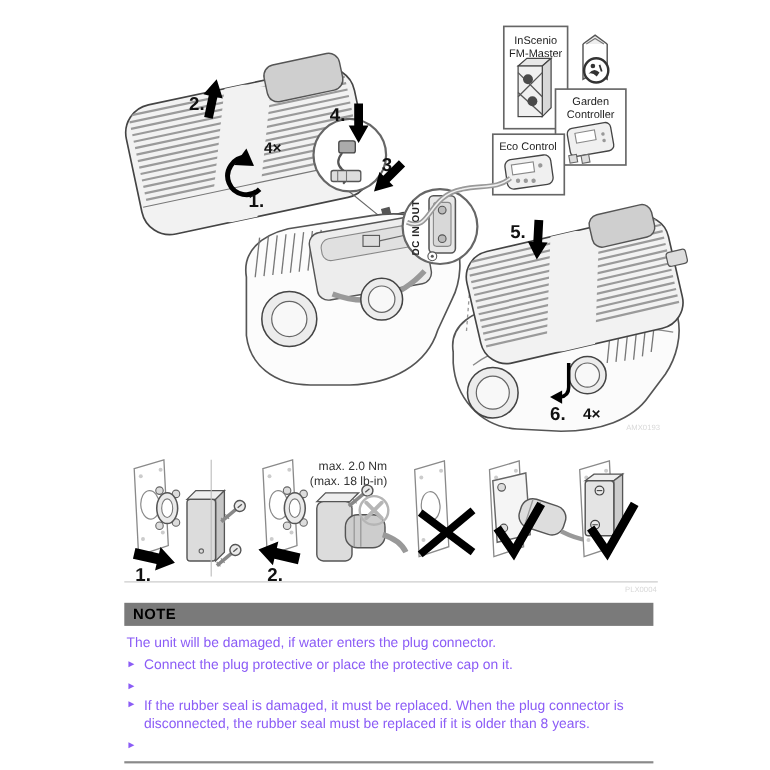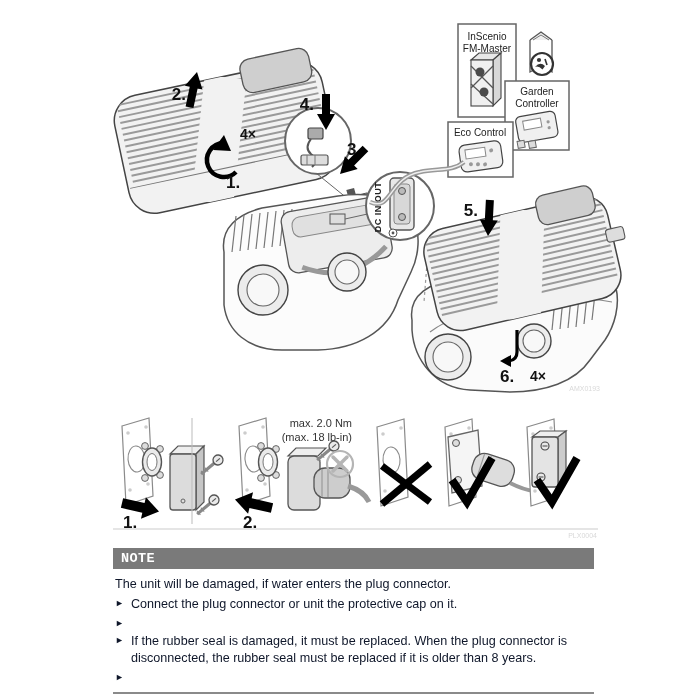--- a/index.html
+++ b/index.html
@@ -8,21 +8,21 @@
   svg{font-family:"Liberation Sans",sans-serif;}
   .step{font-size:17px;font-weight:bold;fill:#111;}
   .count{font-size:14px;font-weight:bold;fill:#111;}
   .boxlabel{font-size:10px;fill:#222;}
   .torque{font-size:11px;fill:#333;}
   .wm{font-size:7px;fill:#d9d9d9;}
   .portlabel{font-size:9px;font-weight:bold;fill:#222;letter-spacing:.5px;}
   .note{position:absolute;left:113px;top:548px;width:481px;}
   .note-bar{background:#7a7a7a;color:#fff;font-weight:bold;font-size:13.5px;
             padding:3px 8px;letter-spacing:.4px;}
-  .note-body{font-size:12.6px;color:#0f172a;}
+  .note-body{font-size:12.6px;color:#8b5cf6;}
   .note-body p{margin:8px 0 5px 2px;}
   .bullet{display:flex;gap:7px;margin:3.5px 0 3.5px 2px;line-height:1.32;}
   .bullet .glyph{font-size:9px;padding-top:2px;flex:0 0 auto;}
   .note-rule{border-bottom:2.5px solid #8a8a8a;margin-top:8px;}
 </style>
 </head>
 <body>
 
 <div class="page">
 
@@ -348,26 +348,26 @@
     </g>
     <use href="#checkmark" transform="translate(537,460)"></use>
   </g>
 
   <line x1="113" y1="529" x2="598" y2="529" stroke="#ccc" stroke-width="1.2"></line>
   <text class="wm" x="597" y="538" text-anchor="end">PLX0004</text>
 </svg>
 
 
 <div class="note">
-  <div class="note-bar" style="background: rgb(122, 122, 122); color: #ffffff; font-family: Liberation Mono, monospace;">NOTE</div>
+  <div class="note-bar" style="background: rgb(122, 122, 122); color: #000000;">NOTE</div>
   <div class="note-body">
     <p>The unit will be damaged, if water enters the plug connector.</p>
     <div class="bullet">
       <span class="glyph">►</span>
-      <span>Connect the plug connector or unit the protective cap on it.</span>
+      <span>Connect the plug protective or place the protective cap on it.</span>
     </div>
     <div class="bullet">
       <span class="glyph">►</span>
     </div>
     <div class="bullet">
       <span class="glyph">►</span>
       <span>If the rubber seal is damaged, it must be replaced. When the plug connector is disconnected, the rubber seal must be replaced if it is older than 8 years.</span>
     </div>
     <div class="bullet">
       <span class="glyph">►</span>

